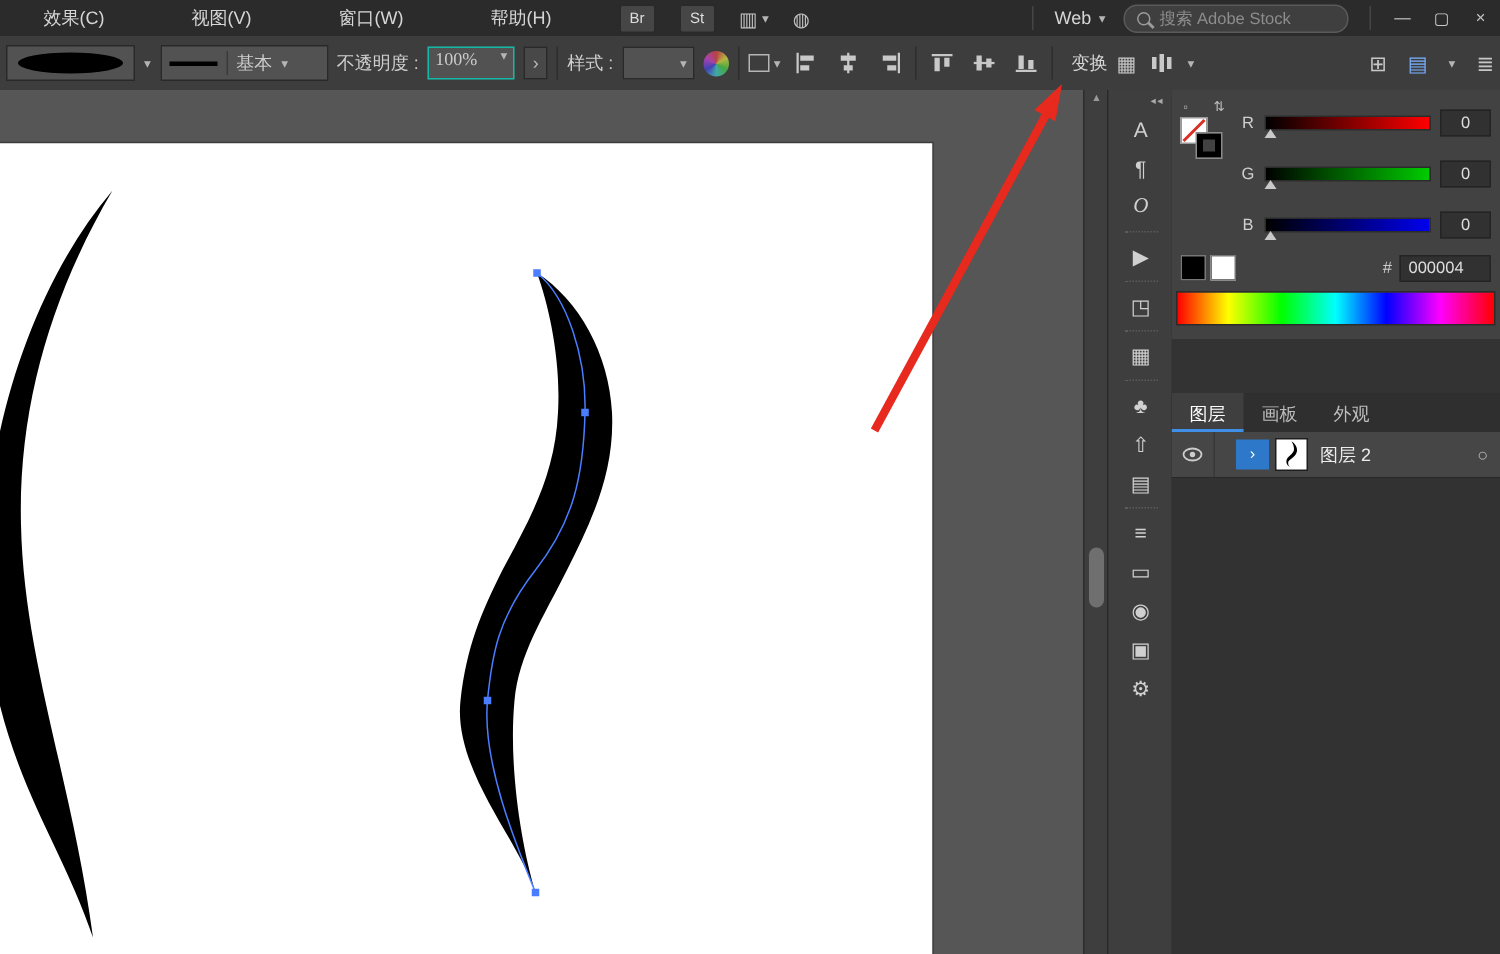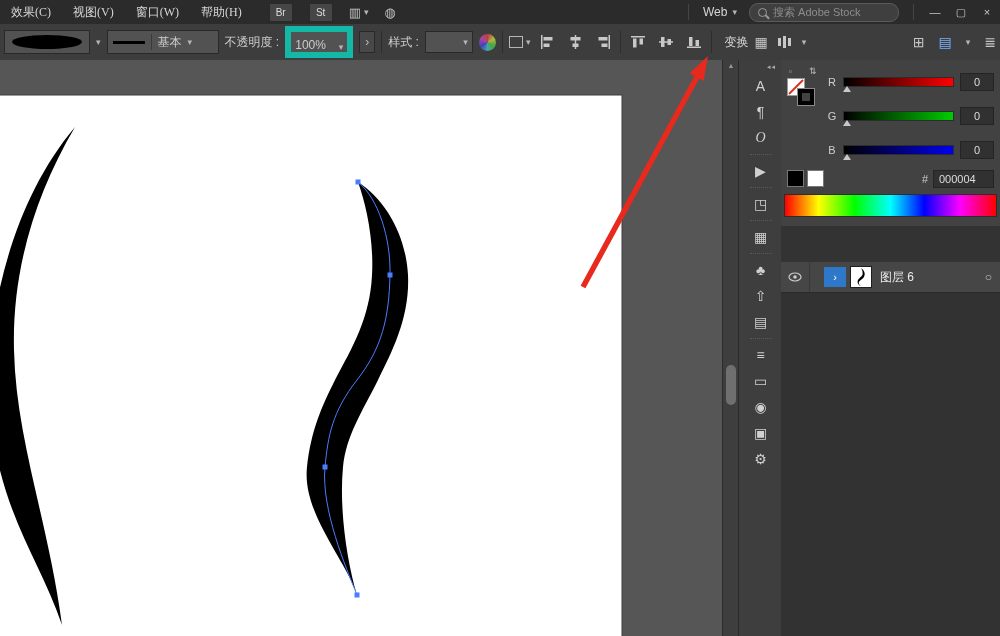--- a/index.html
+++ b/index.html
@@ -2,21 +2,21 @@
 <html><head>
 <meta charset="utf-8">
 <style>
   html,body{margin:0;padding:0;background:#222;}
   #app{position:relative;width:1000px;height:636px;background:#3a3a3a;overflow:hidden;
        font-family:"Liberation Sans",sans-serif;color:#cccccc;font-size:12px;}
 
   
   .menubar{position:absolute;top:0;left:0;right:0;height:24px;background:#2b2b2b;
            border-bottom:1px solid #1c1c1c;display:flex;align-items:center;color:#d6d6d6;}
-  .menu-item{padding:0 11px;height:100%;display:flex;align-items:center;cursor:default;font-family:Liberation Serif, serif;}
+  .menu-item{padding:0 29px;height:100%;display:flex;align-items:center;cursor:default;}
   .menu-badge{margin-left:16px;width:22px;height:17px;background:#464646;border:1px solid #2a2a2a;
               color:#ddd;font-size:10px;display:flex;align-items:center;justify-content:center;border-radius:2px;}
   .mb-icon{margin-left:16px;font-size:13px;color:#c2c2c2;display:flex;align-items:center;gap:3px;}
   .dd{font-size:9px;color:#b5b5b5;}
   .mb-spacer{flex:1;}
   .mb-divider{width:1px;height:16px;background:#454545;margin:0 8px;}
   .workspace-dd{display:flex;align-items:center;gap:5px;padding:0 6px;}
   .search-box{display:flex;align-items:center;gap:6px;width:132px;height:17px;background:#3f3f3f;
               border:1px solid #5a5a5a;border-radius:9px;padding:0 8px;margin:0 6px;text-align:right;}
   .mag{width:7px;height:7px;border:1.5px solid #9a9a9a;border-radius:50%;position:relative;flex:none;}
@@ -31,22 +31,22 @@
               border-bottom:1px solid #262626;display:flex;align-items:center;gap:6px;padding-left:4px;}
   .vsep{width:1px;height:22px;background:#2d2d2d;flex:none;}
   .profile-box{width:84px;height:22px;background:#525252;border:1px solid #292929;
                display:flex;align-items:center;justify-content:center;flex:none;}
   .profile-ellipse{width:70px;height:14px;background:#000;border-radius:50%;}
   .brush-box{width:100px;height:22px;background:#525252;border:1px solid #292929;
              display:flex;align-items:center;gap:6px;padding:0 5px;flex:none;}
   .stroke-line{width:32px;height:3px;background:#000;flex:none;}
   .box-div{width:1px;height:16px;background:#3a3a3a;}
   .cb-label{color:#cfcfcf;white-space:nowrap;}
-  .val-box{width:48px;height:20px;background:#525252;border:6px solid #14b8a6;
-           display:flex;align-items:flex-end;justify-content:space-between;padding:0 4px;flex:none;}
+  .val-box{width:48px;height:20px;background:#525252;border:1px solid #14b8a6;
+           display:flex;align-items:flex-start;justify-content:space-between;padding:0 4px;flex:none;font-family:Liberation Serif, serif;}
   .chev-box{width:14px;height:20px;background:#484848;border:1px solid #292929;
             display:flex;align-items:center;justify-content:center;color:#bbb;flex:none;}
   .style-box{width:38px;height:20px;background:#525252;border:1px solid #292929;
              display:flex;align-items:center;justify-content:flex-end;padding:0 4px;flex:none;}
   .recolor{width:17px;height:17px;border-radius:50%;flex:none;opacity:.75;
            background:conic-gradient(#d44,#dd4,#4c4,#4cc,#44d,#c4c,#d44);}
   .alignto{display:flex;align-items:center;gap:3px;flex:none;}
   .mini-rect{width:12px;height:10px;border:1px solid #b5b5b5;display:inline-block;}
   .al-btn{width:22px;height:22px;display:flex;align-items:center;justify-content:center;flex:none;}
   .al-btn svg{display:block;}
@@ -357,34 +357,39 @@
         <div class="sw white"></div>
       </div>
       <div class="hexwrap">
         <span>#</span>
         <div class="hex-box">000004</div>
       </div>
       <div class="spectrum"></div>
     </div>
 
     <div class="layers">
+      <div class="ltabs">
+        <div class="ltab active">图层</div>
+        <div class="ltab">画板</div>
+        <div class="ltab">外观</div>
+      </div>
       <div class="layer-row">
         <div class="eye-cell">
           <svg width="14" height="10" viewBox="0 0 14 10">
             <ellipse cx="7" cy="5" rx="6" ry="4" fill="none" stroke="#cccccc" stroke-width="1.2"></ellipse>
             <circle cx="7" cy="5" r="1.8" fill="#cccccc"></circle>
           </svg>
         </div>
         <div class="twirl">›</div>
         <div class="lthumb">
           <svg width="20" height="20" viewBox="0 0 18 18">
             <path d="M9 1 C12 3 13 6 12 8 C11 11 7 12 7 14 C7 16 8 16.5 9 17 C7.5 16.5 5.5 15 6 12.5 C6.5 10 10.5 8.5 10.5 6 C10.5 4 10 2.5 9 1 Z" fill="#000"></path>
           </svg>
         </div>
-        <span class="lname">图层 6</span>
+        <span class="lname">图层 2</span>
         <span class="target">○</span>
       </div>
       <div class="layers-empty"></div>
     </div>
   </div>
 
   <svg class="arrow-overlay" width="1000" height="636" viewBox="0 0 1000 636">
     <line x1="583" y1="287" x2="697" y2="77" stroke="#e8291d" stroke-width="5.5"></line>
     <polygon points="708,56 703.6,80.9 689.6,73.3" fill="#e8291d"></polygon>
   </svg>

